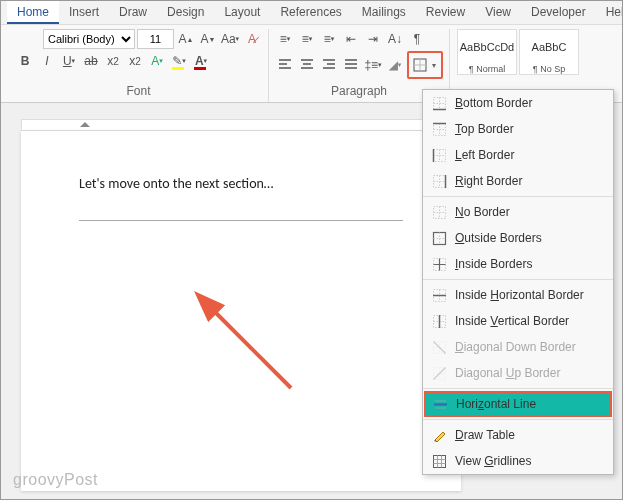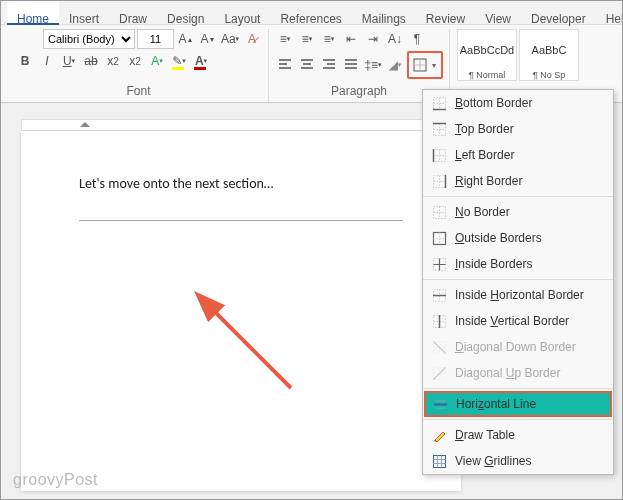--- a/index.html
+++ b/index.html
@@ -1,34 +1,34 @@
 <!DOCTYPE html>
 <html><head>
 <meta charset="utf-8">
 <style>
 * { box-sizing: border-box; margin: 0; padding: 0; }
 body { width: 623px; height: 500px; font-family: "Segoe UI", Arial, sans-serif; font-size: 11px; background: #fff; position: relative; overflow: hidden; border: 1px solid #999; }
 .tabs { display: flex; background: #f3f3f3; border-bottom: 1px solid #ddd; height: 24px; padding: 0 6px; font-size: 12px; color: #555; }
-.tab { padding: 11px 10px; cursor: pointer; }
+.tab { padding: 4px 10px; cursor: pointer; }
 .tab.active { background: #fff; color: #2b579a; border-bottom: 2px solid #2b579a; }
 .ribbon { display: flex; background: #f8f8f8; border-bottom: 1px solid #ccc; height: 78px; padding: 4px 8px 0; }
 .group { display: flex; flex-direction: column; align-items: center; border-right: 1px solid #ddd; padding: 0 6px; }
 .group-rows { display: flex; flex-direction: column; gap: 2px; flex: 1; }
 .row { display: flex; align-items: center; gap: 2px; }
 select, input.sz { font-size: 11px; border: 1px solid #ccc; background: #fff; height: 20px; }
 select.font { width: 92px; margin-left: 28px; }
 input.sz { width: 37px; text-align: center; }
 .btn { width: 20px; height: 20px; display: flex; align-items: center; justify-content: center; cursor: pointer; color: #555; font-size: 12px; border-radius: 2px; }
 .btn svg { width: 14px; height: 14px; }
 .split { display: flex; align-items: center; border: 1px solid transparent; }
 .split .dd { width: 10px; font-size: 8px; color: #666; text-align: center; }
 .hl-box { border: 2px solid #e85c41; border-radius: 2px; padding: 1px; }
 .group-label { font-size: 12px; color: #666; padding: 2px 0 4px; }
 .styles { display: flex; }
-.style-box { width: 60px; height: 52px; border: 1px solid #ddd; margin: 0 1px; display: flex; flex-direction: column; align-items: center; justify-content: flex-end; font-size: 10px; color: #333; background: #fff; }
+.style-box { width: 60px; height: 46px; border: 1px solid #ddd; margin: 0 1px; display: flex; flex-direction: column; align-items: center; justify-content: flex-end; font-size: 10px; color: #333; background: #fff; }
 .style-prev { font-size: 11px; color: #333; flex: 1; display: flex; align-items: center; }
 .style-name { font-size: 9px; color: #555; }
 .doc { position: absolute; left: 0; right: 0; top: 102px; bottom: 0; background: #f0f0f0; }
 .page { position: absolute; left: 20px; top: 28px; width: 440px; height: 360px; background: #fff; box-shadow: 0 1px 3px rgba(0,0,0,0.15); padding: 44px 58px; font-size: 14px; font-family: Calibri, Arial, sans-serif; color: #222; }
 .page hr { margin-top: 28px; border: none; border-top: 1px solid #aaa; }
 .ruler { position: absolute; left: 20px; top: 16px; width: 440px; height: 12px; background: #fff; border: 1px solid #ddd; }
 .ruler::before { content: ""; position: absolute; left: 58px; top: -3px; border: 5px solid transparent; border-bottom-color: #888; }
 .arrow { position: absolute; left: 190px; top: 185px; width: 120px; height: 120px; pointer-events: none; }
 .dropdown { position: absolute; right: 8px; top: 88px; width: 192px; background: #f8f8f8; border: 1px solid #bbb; box-shadow: 2px 2px 6px rgba(0,0,0,0.2); font-size: 12px; color: #333; }
 .dropdown .item { display: flex; align-items: center; gap: 8px; padding: 5px 8px; cursor: pointer; }

